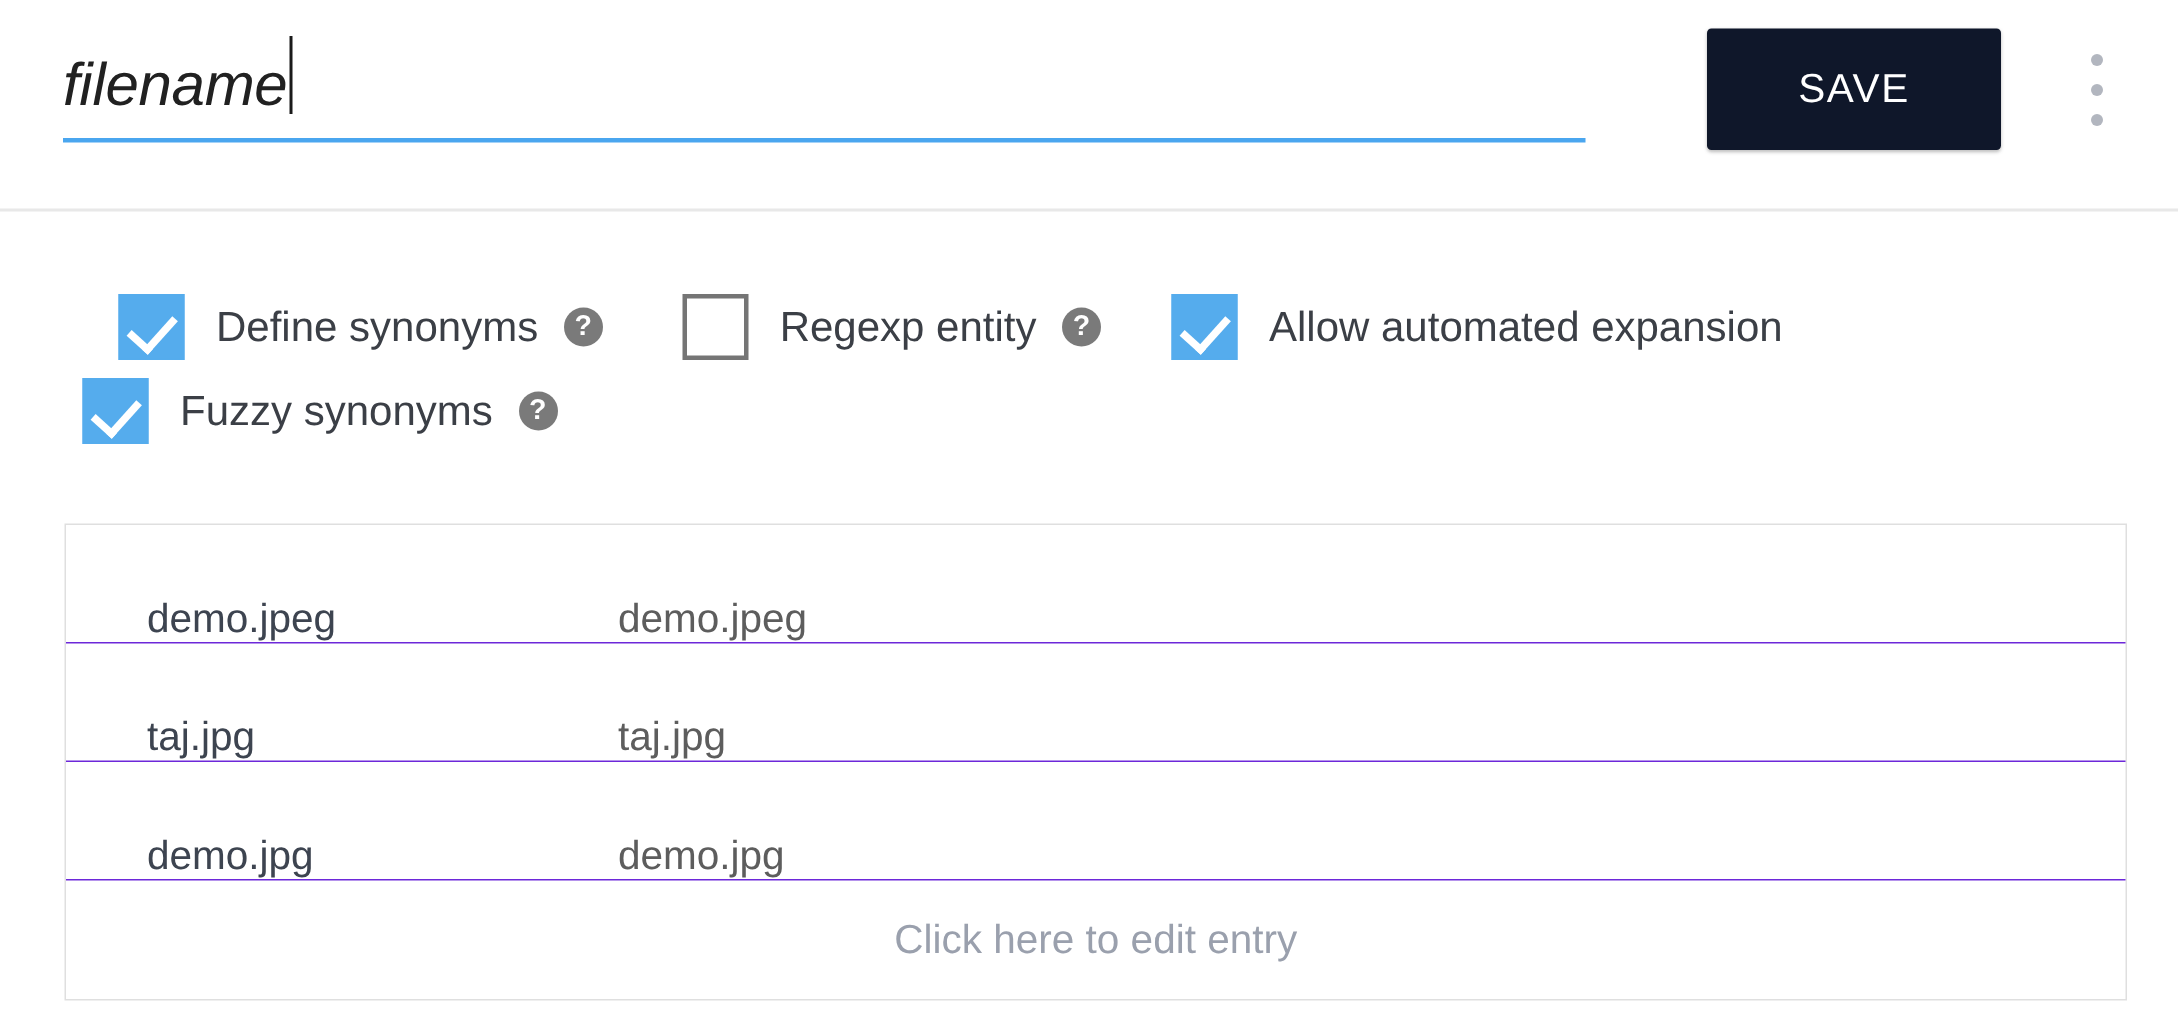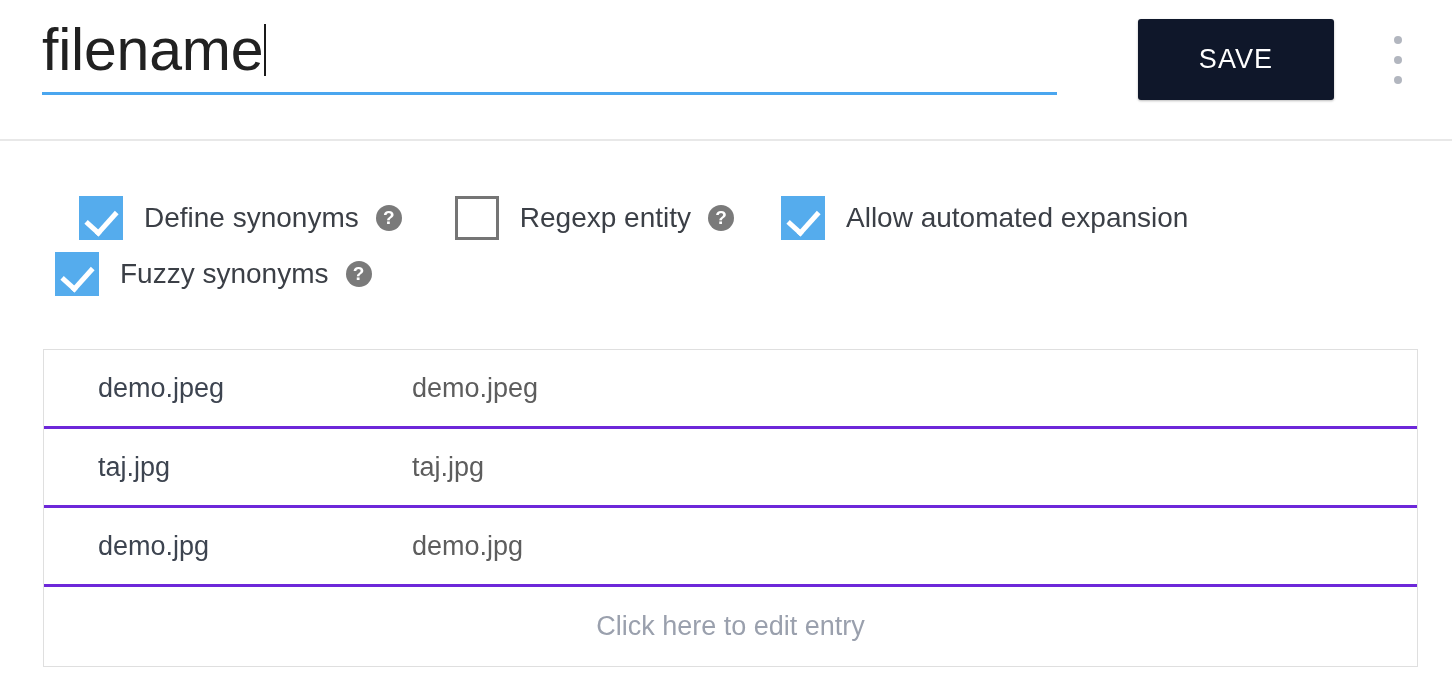--- a/index.html
+++ b/index.html
@@ -30,25 +30,26 @@
     width: 1015px;
   }
 
   .title-input-row {
     display: flex;
     align-items: baseline;
     height: 72px;
   }
 
   .title-text {
-    font-size: 59px;
+    font-size: 40px;
     line-height: 62px;
     color: #212121;
     letter-spacing: -0.2px;
     white-space: pre;
+    font-style: italic;
   }
 
   .caret {
     display: inline-block;
     width: 2px;
     height: 52px;
     background: #1a1a1a;
     margin-left: 1px;
     position: relative;
     top: 6px;
@@ -180,23 +181,23 @@
     left: 43px;
     top: 349px;
     width: 1375px;
     border: 1px solid #dfdfdf;
     box-sizing: border-box;
     background: #ffffff;
   }
 
   .entry-row {
     display: flex;
-    align-items: center;
+    align-items: flex-end;
     height: 79px;
-    border-bottom: 3px solid #6d28d9;
+    border-bottom: 1px solid #6d28d9;
     box-sizing: border-box;
     cursor: pointer;
   }
   .entry-row:last-child { border-bottom: none; }
 
   .cell-primary {
     width: 368px;
     padding-left: 54px;
     box-sizing: border-box;
     font-size: 27px;

